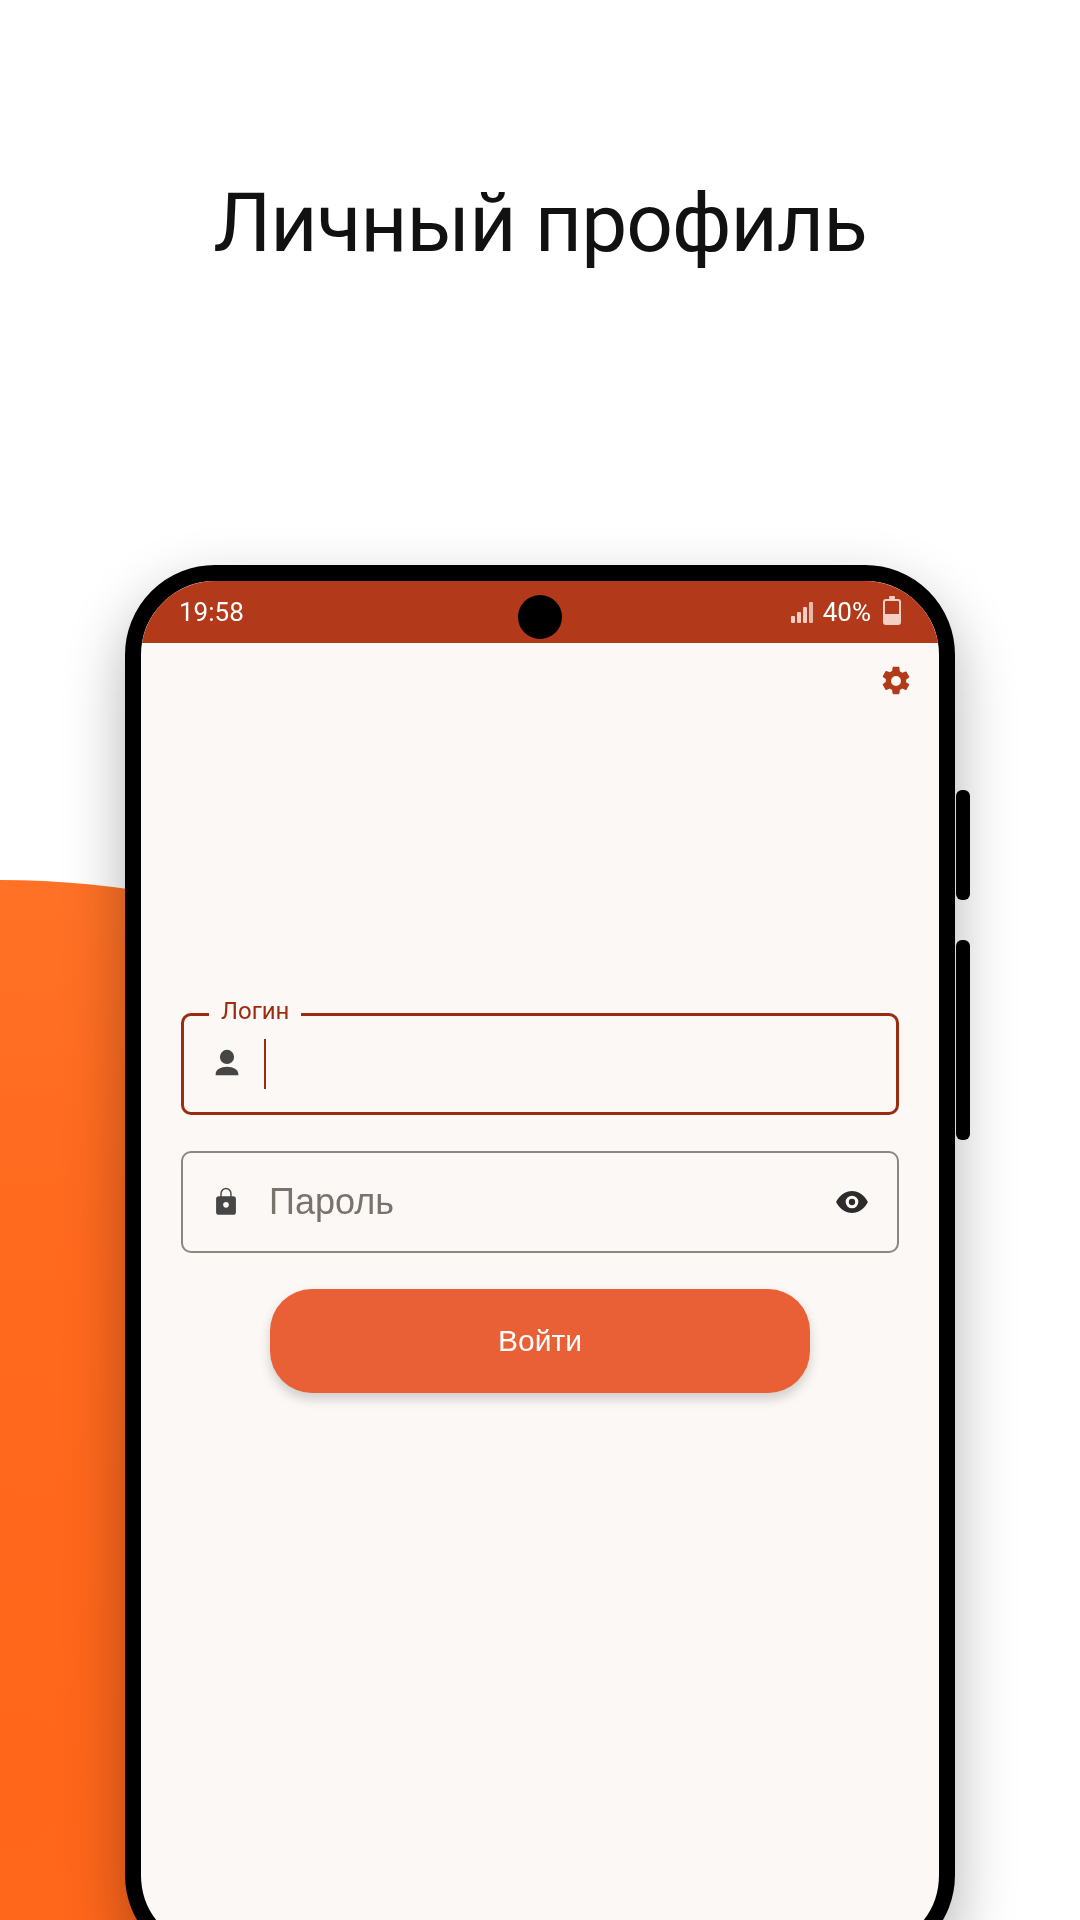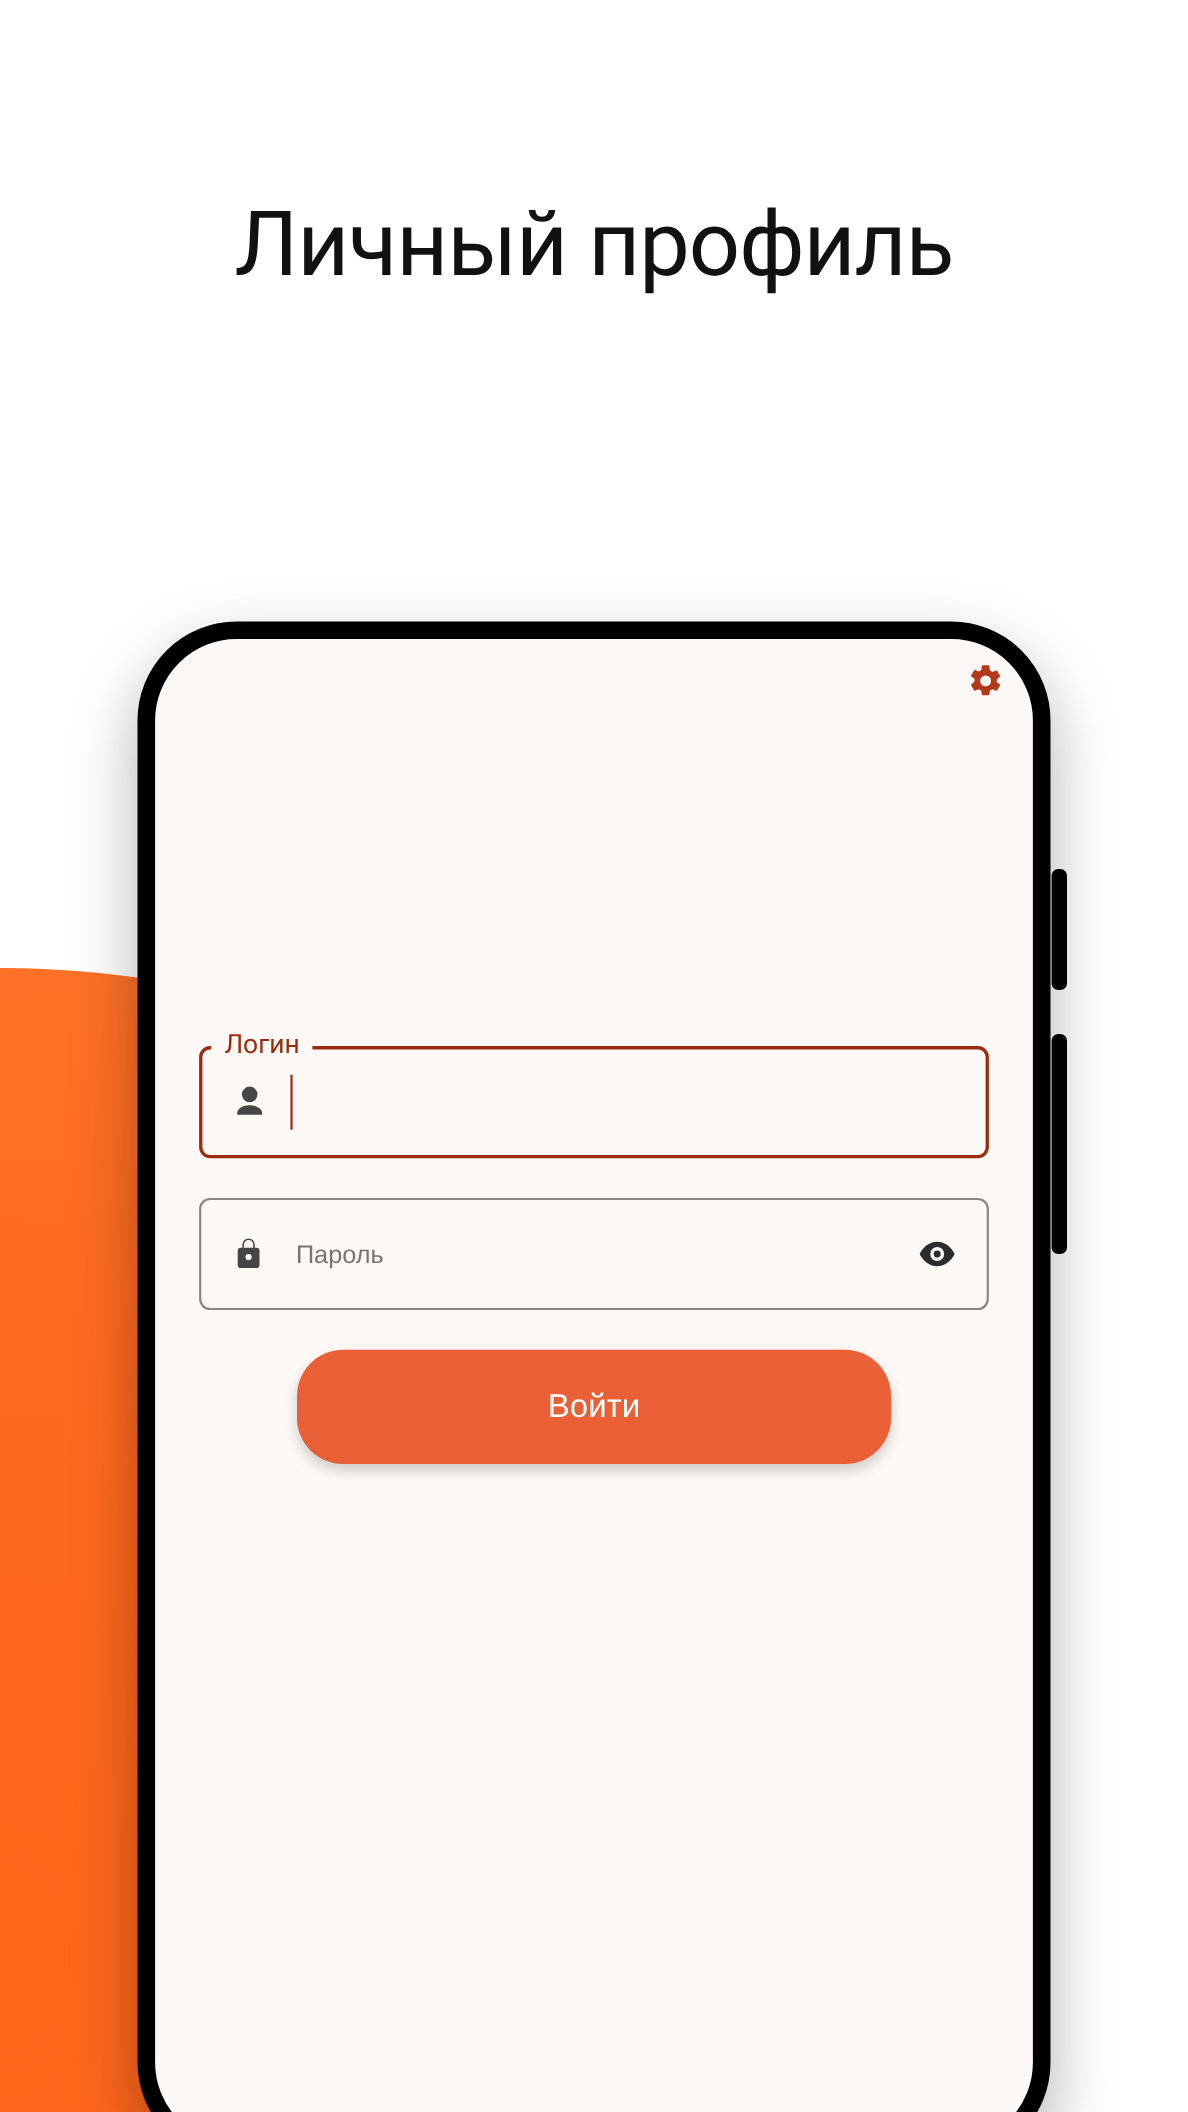--- a/index.html
+++ b/index.html
@@ -172,36 +172,36 @@
     display: flex;
     align-items: center;
     padding: 0 26px;
     background: #fcf8f6;
     gap: 26px;
   }
 
   .float-label {
     position: absolute;
     top: -16px;
-    left: 11px;
+    left: 28px;
     background: #fcf8f6;
     padding: 0 12px;
     font-size: 24px;
     color: #666;
   }
 
   .leading-icon svg { width: 34px; height: 34px; fill: #464646; display:block;}
   .trailing-icon svg { width: 38px; height: 38px; fill: #2c2c2c; display:block;}
 
   .input {
     flex: 1;
     border: none;
     outline: none;
     background: transparent;
-    font-size: 23px;
+    font-size: 36px;
     color: #222;
   }
   .input::placeholder { color: #7a736d; }
 
   .caret {
     width: 2px;
     height: 50px;
     background: #9a2d10;
     margin-left: -6px;
   }
@@ -226,20 +226,36 @@
 
 <div class="bg-circle"></div>
 
 <h1 class="page-title">Личный профиль</h1>
 
 <div class="side-btn a"></div>
 <div class="side-btn b"></div>
 
 <div class="phone">
 
+  <div class="statusbar">
+    <span class="time">19:58</span>
+    <div class="camera-notch"></div>
+    <div class="right">
+      <span class="signal-icon">
+        <span></span>
+          <span></span>
+          <span></span>
+          <span></span>
+      </span>
+      <span>40%</span>
+      <span class="battery-icon">
+          <span class="fill"></span>
+        </span>
+    </div>
+  </div>
 
   <div class="appbar">
     <span class="gear-icon">
       <svg viewBox="0 0 24 24">
           <path d="M19.14,12.94a7.07,7.07,0,0,0,.05-.94,7.07,7.07,0,0,0-.05-.94l2.03-1.58a.5.5,0,0,0,.12-.64l-1.92-3.32a.5.5,0,0,0-.6-.22l-2.39.96a7,7,0,0,0-1.62-.94l-.36-2.54A.5.5,0,0,0,13.9,2H10.1a.5.5,0,0,0-.49.42L9.25,4.96a7,7,0,0,0-1.62.94l-2.39-.96a.5.5,0,0,0-.6.22L2.72,8.48a.5.5,0,0,0,.12.64l2.03,1.58a7.07,7.07,0,0,0-.05.94,7.07,7.07,0,0,0,.05.94L2.84,14.16a.5.5,0,0,0-.12.64l1.92,3.32a.5.5,0,0,0,.6.22l2.39-.96a7,7,0,0,0,1.62.94l.36,2.54a.5.5,0,0,0,.49.42h3.8a.5.5,0,0,0,.49-.42l.36-2.54a7,7,0,0,0,1.62-.94l2.39.96a.5.5,0,0,0,.6-.22l1.92-3.32a.5.5,0,0,0-.12-.64ZM12,15.5A3.5,3.5,0,1,1,15.5,12,3.5,3.5,0,0,1,12,15.5Z"></path>
         </svg>
     </span>
   </div>
 
 

